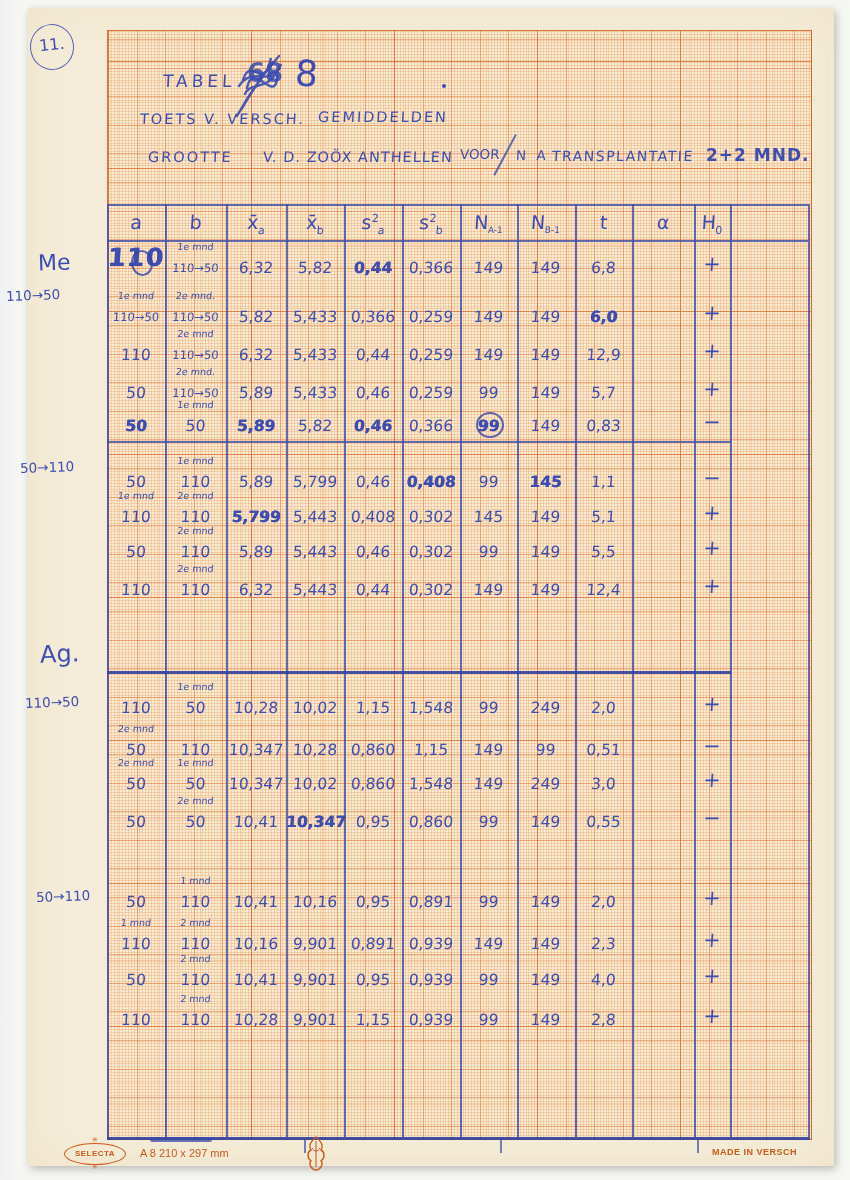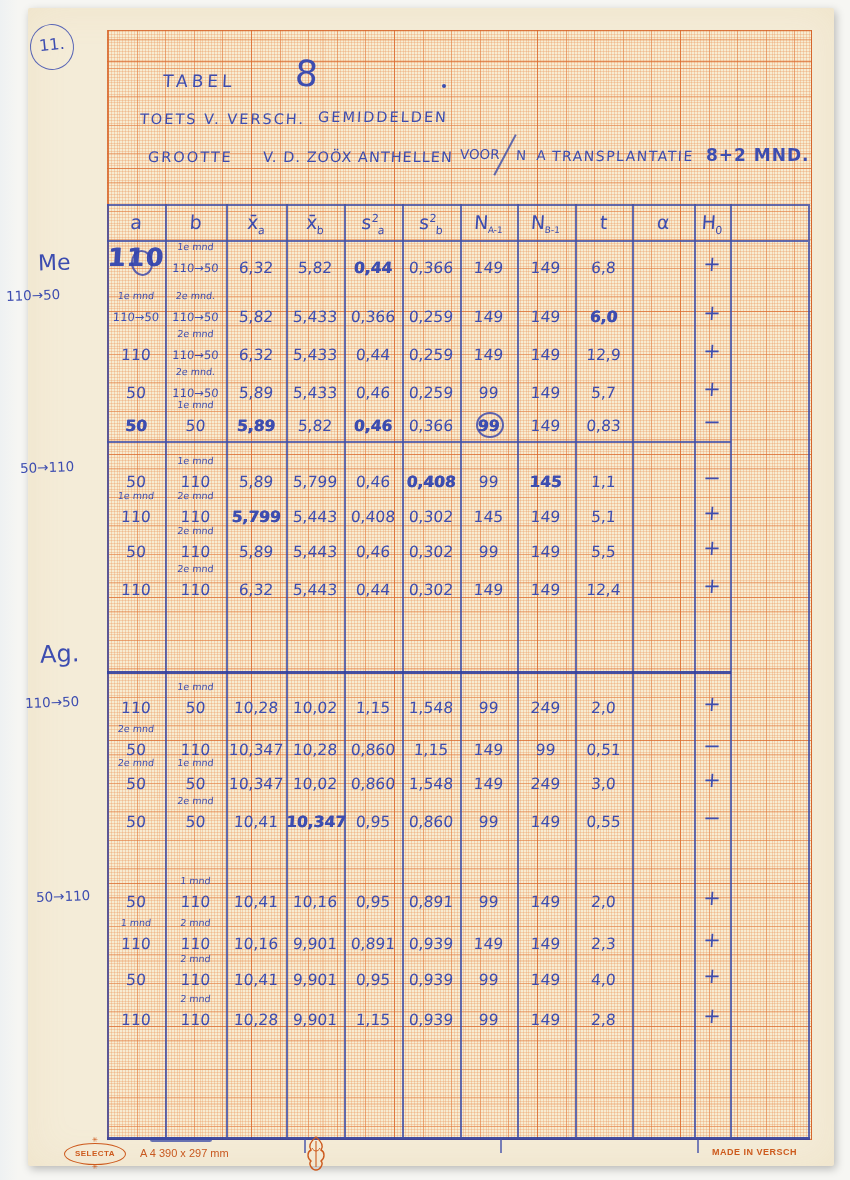--- a/index.html
+++ b/index.html
@@ -76,32 +76,43 @@
 
 <div class="stage">
   <div class="paper"></div>
   <div class="gridarea"></div>
 
   <div class="corner">
     <span>11.</span>
   </div>
 
   <div class="t-tabel hw">TABEL</div>
+  <div class="t-scribble">
+    <span class="xo">68</span>
+    <svg width="62" height="68" viewBox="0 0 62 68">
+      <g fill="none" stroke="#3a4cb0" stroke-width="2.4" stroke-linecap="round" opacity="0.9">
+        <path d="M10 30 C18 4 30 44 38 8 C30 40 46 10 44 30 C40 52 20 10 14 38"></path>
+        <path d="M6 36 C20 14 40 40 48 14 C36 44 18 30 12 44"></path>
+        <path d="M46 6 C30 24 14 48 4 66"></path>
+        <path d="M40 12 C28 28 16 46 8 60"></path>
+      </g>
+    </svg>
+  </div>
   <div class="t-eight hw">8</div>
   <div class="ink-dot"></div>
 
   <div class="t-sub1a hw">TOETS  V. VERSCH.</div>
   <div class="t-sub1b hw">GEMIDDELDEN</div>
 
   <div class="t-p1 hw">GROOTTE</div>
   <div class="t-p2 hw">V. D. ZOÖX ANTHELLEN</div>
   <div class="t-p3 hw">VOOR</div>
   <div class="t-p4 hw">N A</div>
   <div class="t-p5 hw">TRANSPLANTATIE</div>
-  <div class="t-p6 hw">8+2 MND.</div>
+  <div class="t-p6 hw">2+2 MND.</div>
   <div class="t-slash ink"></div>
 
   <div id="gen">
       <div class="mlabel hw" style="left: 38px; top: 250px; font-size: 22px;">Me</div>
       <div class="mlabel hw" style="left: 6px; top: 287px; font-size: 13.5px;">110→50</div>
       <div class="mlabel hw" style="left: 20px; top: 459px; font-size: 13.5px;">50→110</div>
       <div class="mlabel hw" style="left: 40px; top: 640px; font-size: 24px;">Ag.</div>
       <div class="mlabel hw" style="left: 25px; top: 694px; font-size: 13.5px;">110→50</div>
       <div class="mlabel hw" style="left: 36px; top: 888px; font-size: 13.5px;">50→110</div>
       <div class="vline ink" style="left: 107px;"></div>
@@ -666,21 +677,21 @@
       <div class="cell sign" style="left: 694px; top: 998px; width: 36px;">
         <span class="val">+</span>
       </div>
     </div>
 
   <div class="f-oval">
     <span>SELECTA</span>
   </div>
   <div class="f-star" style="left:92px;top:1136px;">✳</div>
   <div class="f-star" style="left:92px;top:1163px;">✳</div>
-  <div class="f-size">A 4  390 x 297  mm</div>
+  <div class="f-size">A 8  210 x 297  mm</div>
   <div class="f-emblem">
     <svg width="26" height="36" viewBox="0 0 26 36">
       <g fill="none" stroke="#cd5a1d" stroke-width="1.4">
         <path d="M13 1 C7 6 5 10 8 14 C4 16 4 22 8 25 C5 28 9 34 13 34 C17 34 21 28 18 25 C22 22 22 16 18 14 C21 10 19 6 13 1 Z"></path>
         <path d="M13 5 L13 31" stroke-width="1.1"></path>
         <path d="M9 12 C11 16 15 16 17 12" stroke-width="1"></path>
       </g>
     </svg>
   </div>
   <div class="f-made">MADE IN VERSCH</div>

